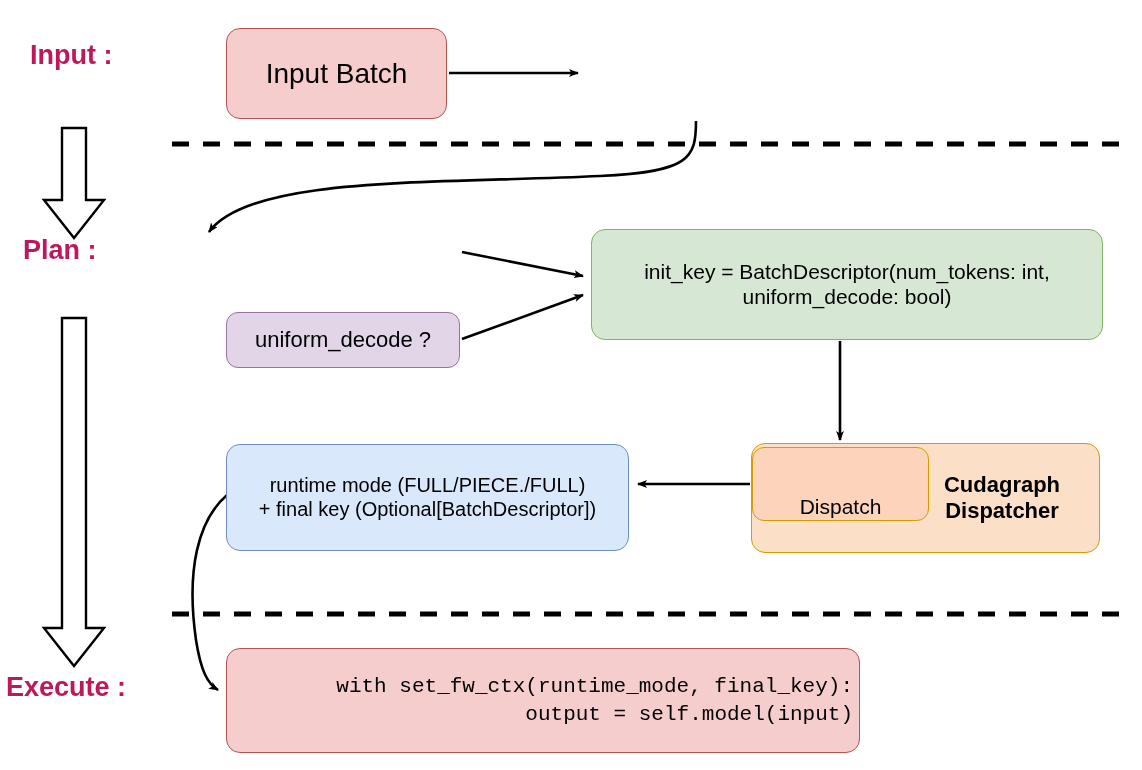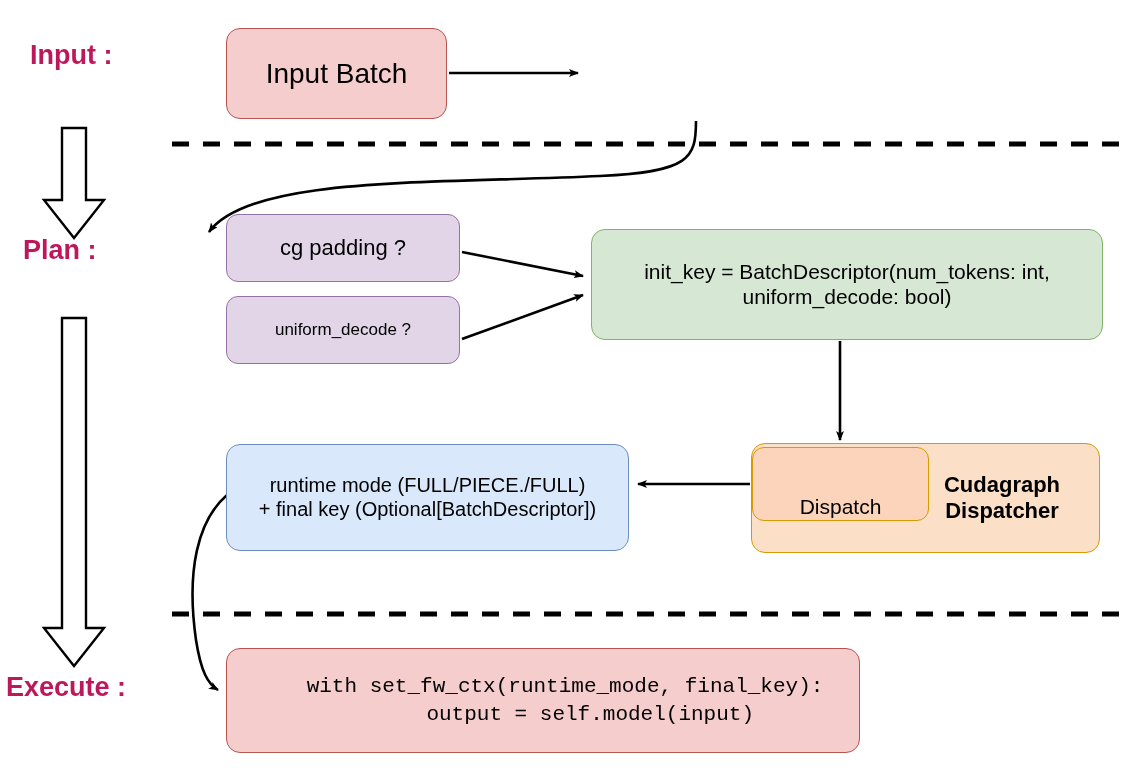--- a/index.html
+++ b/index.html
@@ -66,25 +66,25 @@
     font-size: 22px;
   }
   #node-cg-padding {
     left: 226px; top: 214px; width: 234px; height: 68px;
     background: #e2d5e8;
     border: 1.6px solid #9673a6;
     border-radius: 12px;
     font-size: 22px;
   }
   #node-uniform-decode {
-    left: 226px; top: 296px; width: 234px; height: 68px;
+    left: 226px; top: 312px; width: 234px; height: 56px;
     background: #e2d5e8;
     border: 1.6px solid #9673a6;
     border-radius: 12px;
-    font-size: 17px;
+    font-size: 22px;
   }
   #node-init-key {
     left: 591px; top: 229px; width: 512px; height: 111px;
     background: #d6e8d4;
     border: 1.6px solid #82b366;
     border-radius: 14px;
     font-size: 21px;
   }
   #node-cudagraph-dispatcher {
     left: 751px; top: 443px; width: 349px; height: 110px;
@@ -119,21 +119,21 @@
     left: 226px; top: 648px; width: 634px; height: 105px;
     background: #f5cdcc;
     border: 1.6px solid #b85450;
     border-radius: 14px;
     font-family: "Liberation Mono", "DejaVu Sans Mono", monospace;
     font-size: 21px;
     align-items: center;
     justify-content: flex-start;
   }
   #node-code .node-text {
-    text-align: center;
+    text-align: right;
     padding-left: 21px;
     white-space: pre;
     line-height: 1.32;
     margin-left: 29px;
   }
   #label-input  { left: 30px;  top: 40px;  }
   #label-plan   { left: 23px;  top: 235px; }
   #label-execute{ left: 6px;   top: 672px; }
 </style>
 </head>
@@ -171,23 +171,20 @@
 
   <div class="stage-label" id="label-input">Input :</div>
   <div class="stage-label" id="label-plan">Plan :</div>
   <div class="stage-label" id="label-execute">Execute :</div>
 
   <div class="node" id="node-input-batch">
     <span class="node-text">Input Batch</span>
   </div>
 
 
-  <div class="node" id="node-cg-padding">
-    <span class="node-text">cg padding ?</span>
-  </div>
 
   <div class="node" id="node-uniform-decode">
     <span class="node-text">uniform_decode ?</span>
   </div>
 
   <div class="node" id="node-init-key">
     <span class="node-text">init_key = BatchDescriptor(num_tokens: int,
 uniform_decode: bool)</span>
   </div>
 

